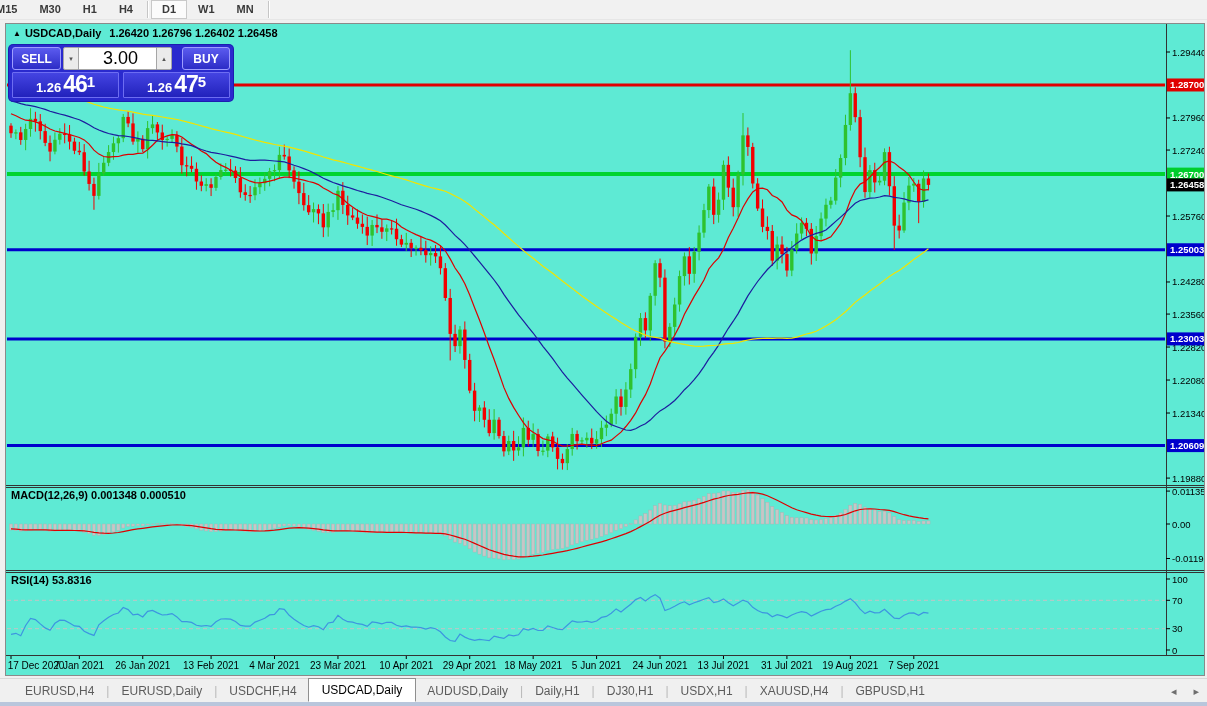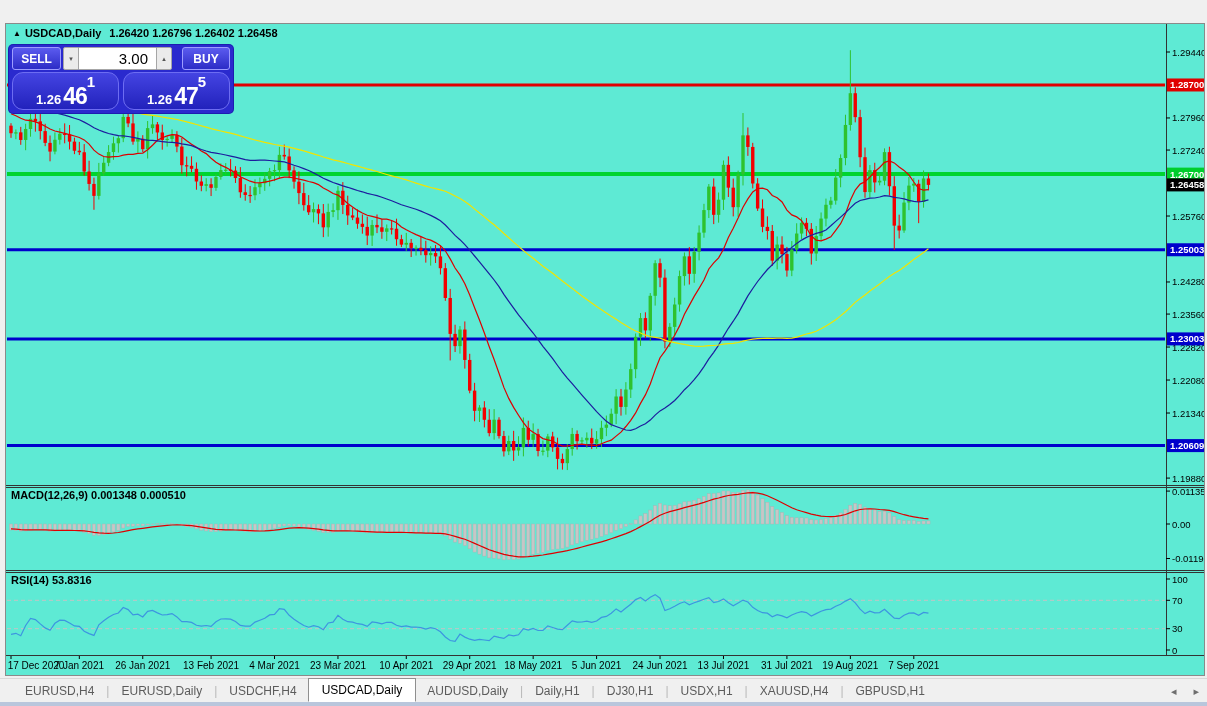--- a/index.html
+++ b/index.html
@@ -13,35 +13,35 @@
   .tf-btn.active{background:#fbfbfb;box-shadow:inset 0 0 0 1px #c9c9c9;}
   .tf-sep{width:1px;background:#c6c6c6;margin:1px 3px;box-shadow:1px 0 0 #ffffff;}
   
   .chart-window{position:absolute;left:5px;top:23px;width:1200px;height:653px;background:#5eead4;
                 border:1px solid #8a8a8a;box-sizing:border-box;}
   .chart-title{position:absolute;left:7px;top:3px;font-size:11px;font-weight:700;color:#000;z-index:3;}
   .chart-title .tri{font-size:8px;vertical-align:1px;margin-right:4px;}
   .chart-title .ohlc{margin-left:8px;font-weight:700;}
   svg text{font-family:"Liberation Sans",sans-serif;}
   
-  .trade-panel{position:absolute;left:3px;top:21px;width:224px;height:68px;background:#2a2ace;
+  .trade-panel{position:absolute;left:3px;top:21px;width:224px;height:56px;background:#2a2ace;
                border-radius:4px;box-shadow:0 0 0 1px #1d1db0;z-index:4;}
   .tp-btn{position:absolute;top:2px;height:23px;background:linear-gradient(#5b5bef,#2c2cc6);
           border:1px solid #9d9dff;border-radius:3px;color:#fff;font-weight:700;font-size:12px;
           font-family:"Liberation Sans",sans-serif;padding:0;cursor:pointer;}
   .tp-sell{left:3px;width:49px;}
   .tp-buy{left:173px;width:48px;}
   .spin-btn{position:absolute;top:2px;width:16px;height:23px;background:#ebebeb;border:1px solid #a6a6a6;
             padding:0;cursor:pointer;color:#555;font-size:7px;line-height:7px;}
   .spin-down{left:54px;border-radius:2px 0 0 2px;}
   .spin-up{left:147px;border-radius:0 2px 2px 0;}
   .vol{position:absolute;left:70px;top:2px;width:77px;height:23px;box-sizing:border-box;border:1px solid #a6a6a6;
-       border-left:none;border-right:none;text-align:right;padding-right:8px;font-size:15px;
+       border-left:none;border-right:none;text-align:right;padding-right:18px;font-size:18px;
        font-family:"Liberation Sans",sans-serif;color:#000;}
-  .tp-price{position:absolute;top:27px;bottom:3px;width:107px;border:1px solid #6d6df2;border-radius:11px;
+  .tp-price{position:absolute;top:27px;bottom:3px;width:107px;border:1px solid #6d6df2;border-radius:1px;
             background:linear-gradient(#4444e2,#2222bc);color:#fff;display:flex;align-items:flex-end;
             justify-content:center;box-sizing:border-box;cursor:pointer;}
   .tp-price-sell{left:3px;}
   .tp-price-buy{left:114px;}
   .pp{font-size:13px;font-weight:700;line-height:19px;margin-right:2px;}
   .pb{font-size:23px;font-weight:700;line-height:25px;letter-spacing:-1px;}
   .ps{font-size:15px;font-weight:700;line-height:14px;align-self:flex-start;margin-top:2px;}
   
   .tabbar{position:absolute;left:0;right:0;top:678px;height:25px;background:#f0f0f0;
           border-top:1px solid #d9d9d9;display:flex;align-items:center;padding-left:14px;
@@ -52,20 +52,31 @@
   .tab-sep{color:#b8b8b8;padding:0 1px;}
   .tab-arrows{position:absolute;right:8px;top:6px;color:#6e6e6e;font-size:11px;}
   .tab-arrows span{margin-left:14px;cursor:pointer;}
   .bottom-strip{position:absolute;left:0;right:0;top:702px;height:4px;background:#b9c6dc;}
 </style>
 </head>
 <body>
 
 <div class="root">
 
+  <div class="toolbar">
+      <div class="tf-btn first">M15</div>
+      <div class="tf-btn">M30</div>
+      <div class="tf-btn">H1</div>
+      <div class="tf-btn">H4</div>
+      <div class="tf-sep"></div>
+      <div class="tf-btn active">D1</div>
+      <div class="tf-btn">W1</div>
+      <div class="tf-btn">MN</div>
+      <div class="tf-sep"></div>
+    </div>
 
   <div class="chart-window">
     <div class="chart-title">
       <span class="tri">▲</span><span>USDCAD,Daily</span><span class="ohlc">1.26420 1.26796 1.26402 1.26458</span>
     </div>
 
     <div class="trade-panel">
       <button class="tp-btn tp-sell">SELL</button>
       <button class="spin-btn spin-down">
         <span>▾</span></button>

